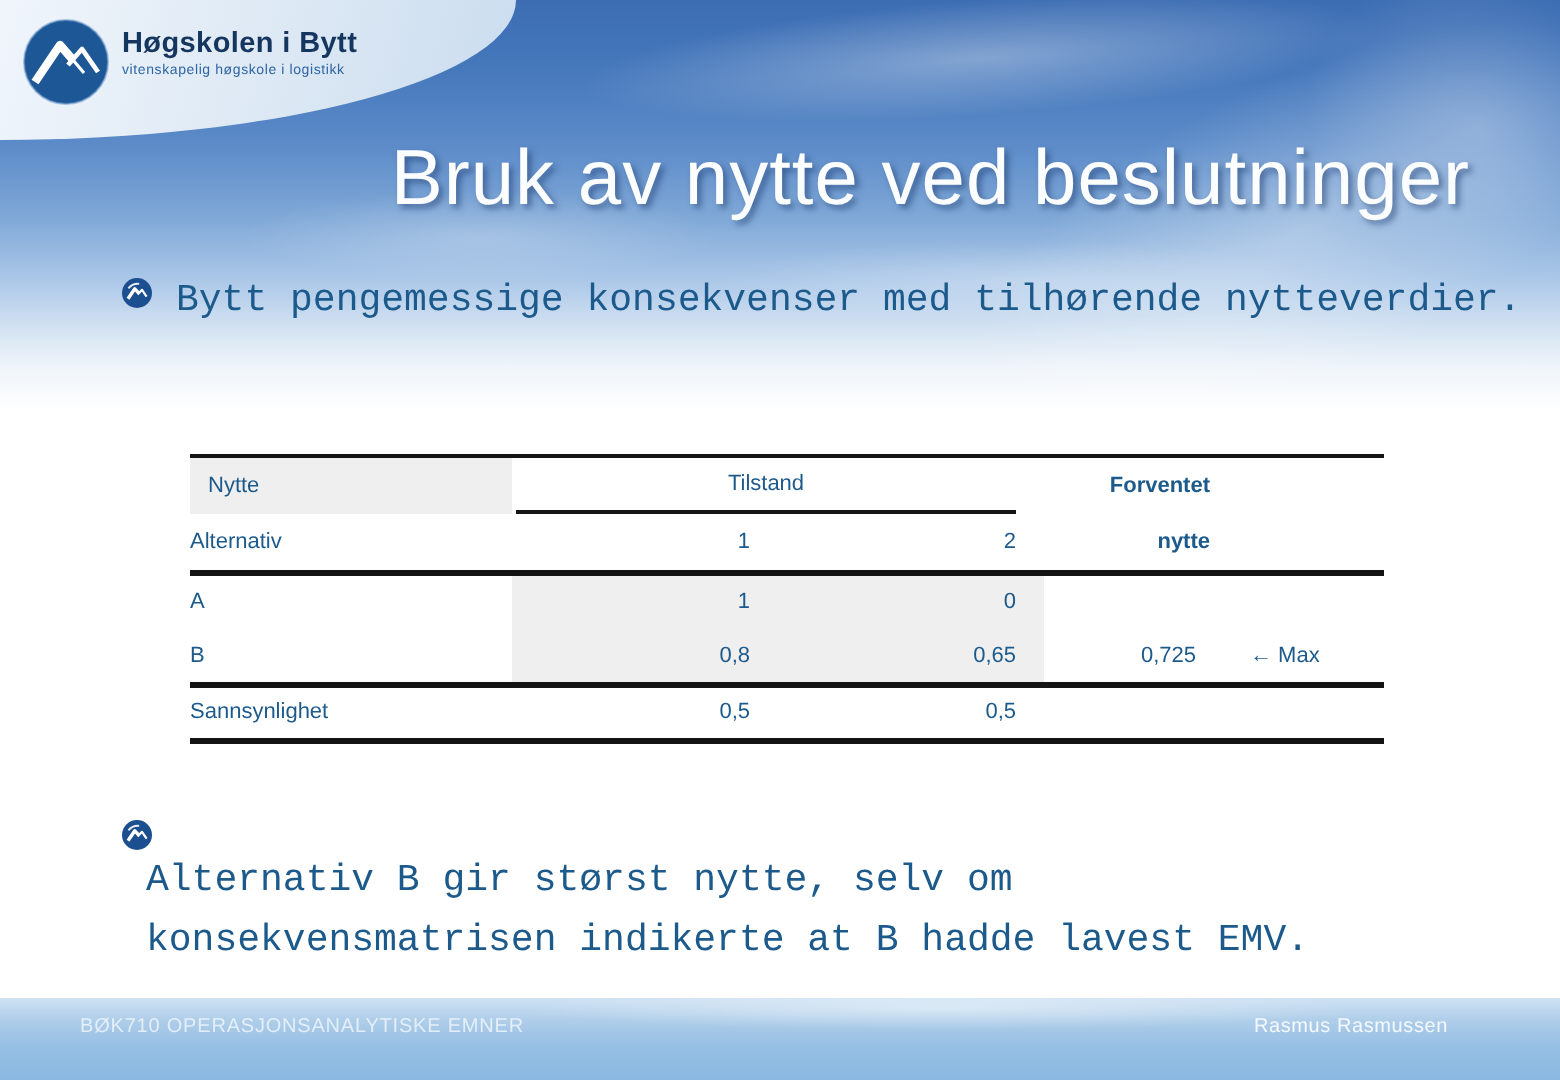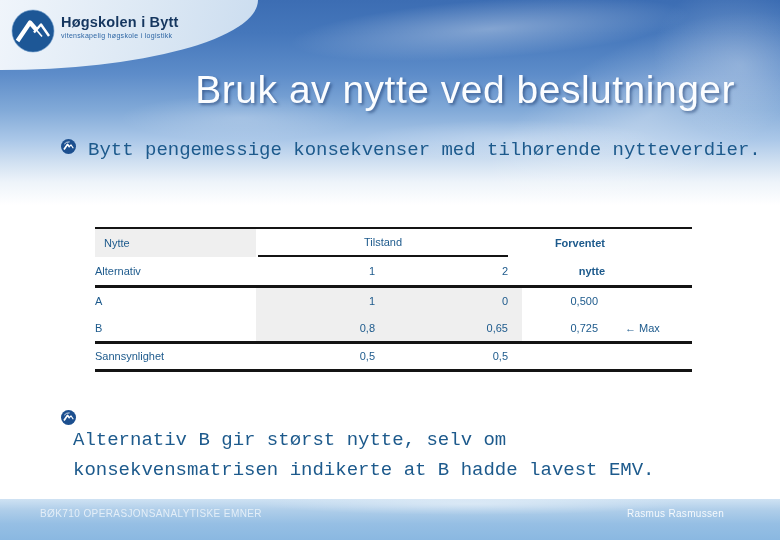--- a/index.html
+++ b/index.html
@@ -147,21 +147,20 @@
 
     <div class="r2 col1 ">Alternativ</div>
     <div class="r2 col2">1</div>
     <div class="r2 col3">2</div>
     <div class="r2 col4 bold" style="padding-right:0;">nytte</div>
     <div class="r2 col5"></div>
 
     <div class="ra col1">A</div>
     <div class="ra col2 gray">1</div>
     <div class="ra col3 gray">0</div>
-    <div class="ra col4">0,500</div>
     <div class="ra col5"></div>
 
     <div class="rb col1">B</div>
     <div class="rb col2 gray">0,8</div>
     <div class="rb col3 gray">0,65</div>
     <div class="rb col4">0,725</div>
     <div class="rb col5">← Max</div>
 
     <div class="rs col1">Sannsynlighet</div>
     <div class="rs col2">0,5</div>

